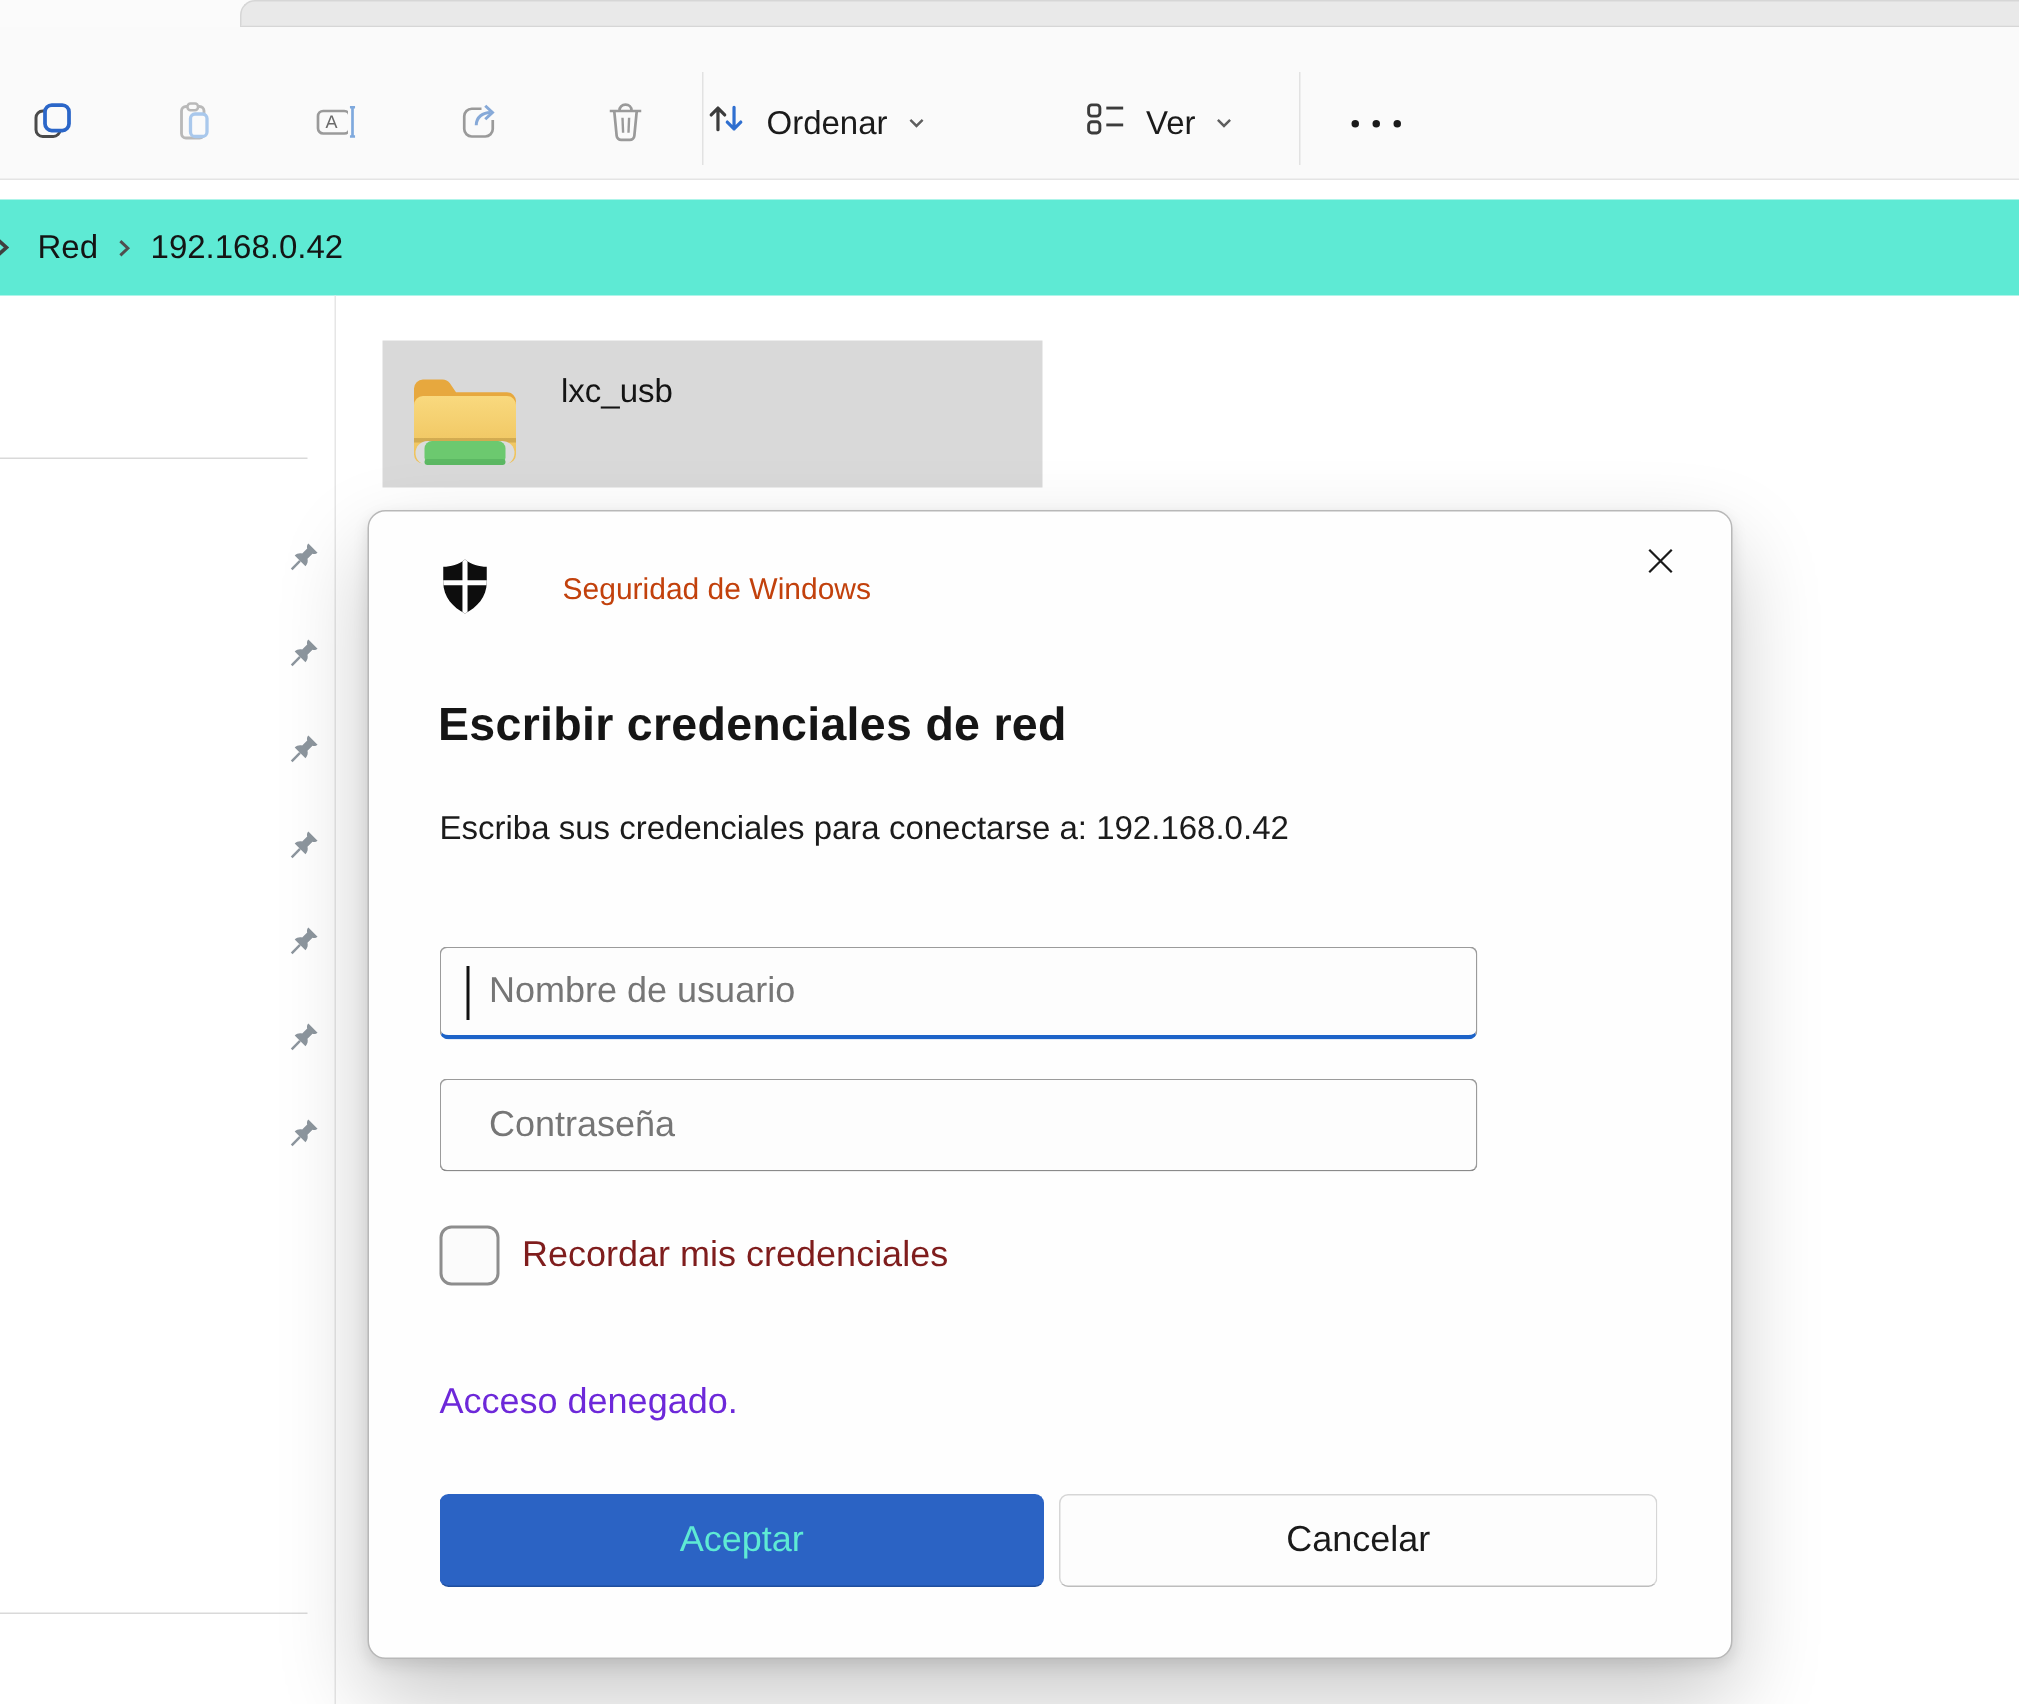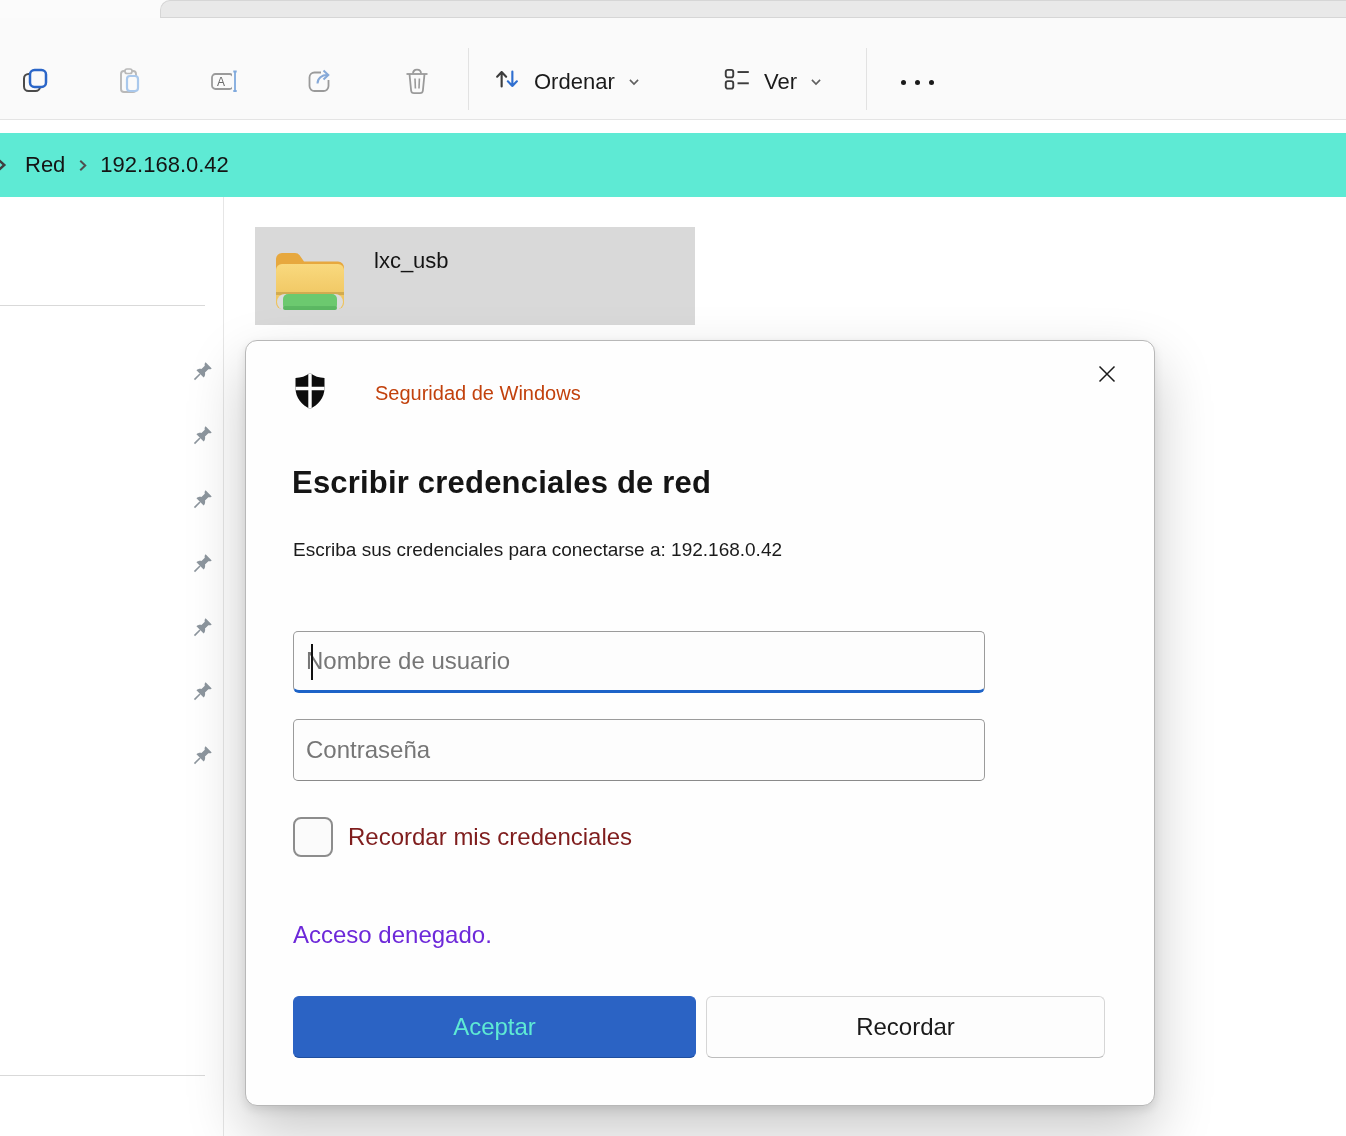--- a/index.html
+++ b/index.html
@@ -46,26 +46,26 @@
   
   .dialog { position:absolute; left:245px; top:340px; width:910px; height:766px;
             background:#fefefe; border:1px solid #b8b8b8; border-radius:12px;
             box-shadow:0 26px 58px rgba(0,0,0,.22), 0 4px 10px rgba(0,0,0,.10); }
   .dlg-header { position:absolute; left:47px; top:32px; display:flex; align-items:center; gap:48px; height:40px; }
   .dlg-app-title { font-size:20px; color:#c2410c; }
   .dlg-close { position:absolute; top:12px; right:25px; width:44px; height:44px; border:none;
                background:transparent; display:flex; align-items:center; justify-content:center; cursor:pointer; }
   .dlg-heading { position:absolute; left:46px; top:124px; font-size:31px; font-weight:600;
                  letter-spacing:.2px; color:#151515; }
-  .dlg-subtitle { position:absolute; left:47px; top:198px; font-size:19px; color:#1b1b1b; }
+  .dlg-subtitle { position:absolute; left:47px; top:198px; font-size:22px; color:#1b1b1b; }
 
   .field { position:absolute; left:47px; width:692px; height:62px; }
   .field input { width:100%; height:100%; border:1px solid #9b9b9b; border-bottom-color:#8a8a8a;
                  border-radius:5px; background:#fdfdfd; font-family:inherit; font-size:24px;
-                 padding:0 12px; color:#1a1a1a; outline:none; }
+                 padding:0 32px; color:#1a1a1a; outline:none; }
   .field input::placeholder { color:#767676; opacity:1; }
   .field.focused input { border-color:#9b9b9b; border-bottom:3px solid #1d63c8;
                          border-bottom-left-radius:6px; border-bottom-right-radius:6px; }
   .caret { position:absolute; left:18px; top:13px; width:2px; height:36px; background:#111; }
   .f-user { top:290px; }
   .f-pass { top:378px; }
 
   .chk-row { position:absolute; left:47px; top:476px; display:flex; align-items:center; gap:15px; cursor:pointer; }
   .chk-box { width:40px; height:40px; border:2px solid #8d8d8d; border-radius:8px; background:#fbfbfb; }
   .chk-label { font-size:24px; color:#7f1d1d; }
@@ -135,21 +135,21 @@
         <path d="M12 8.5 c0-2.2 1.7-3.8 4-3.8 s4 1.6 4 3.8" fill="none" stroke="#9a9a9a" stroke-width="1.8"></path>
         <path d="M8.5 9 l1.6 16.5 a3 3 0 0 0 3 2.7 h5.8 a3 3 0 0 0 3-2.7 L23.5 9" fill="none" stroke="#9a9a9a" stroke-width="1.8"></path>
         <line x1="14" y1="13.5" x2="14.4" y2="23.5" stroke="#9a9a9a" stroke-width="1.6"></line>
         <line x1="18.4" y1="13.5" x2="18" y2="23.5" stroke="#9a9a9a" stroke-width="1.6"></line>
       </svg>
     </span>
   </button>
 
   <div class="tb-divider" style="left:468px"></div>
 
-  <button class="dd-btn" style="left:492px">
+  <button class="dd-btn" style="left:469px">
     <span>
       <svg width="30" height="30" viewBox="0 0 28 28">
         <path d="M9 21 V7.5 M4.8 11.8 L9 7.5 l4.2 4.3" fill="none" stroke="#3c3c3c" stroke-width="2" stroke-linecap="round" stroke-linejoin="round"></path>
         <path d="M19 7 v13.5 M14.8 16.2 L19 20.5 l4.2-4.3" fill="none" stroke="#2f6fd0" stroke-width="2" stroke-linecap="round" stroke-linejoin="round"></path>
       </svg>
     </span>
     <span>Ordenar</span>
     <span>
       <svg width="14" height="14" viewBox="0 0 12 12">
           <path d="M2.5 4.2 L6 7.7 L9.5 4.2" fill="none" stroke="#5f5f5f" stroke-width="1.4"></path>
@@ -295,14 +295,14 @@
   </div>
 
   <div class="chk-row">
     <div class="chk-box"></div>
     <span class="chk-label">Recordar mis credenciales</span>
   </div>
 
   <div class="dlg-error">Acceso denegado.</div>
 
   <button class="btn btn-ok">Aceptar</button>
-  <button class="btn btn-cancel">Recordar</button>
+  <button class="btn btn-cancel">Cancelar</button>
 </div>
 
 </body></html>

